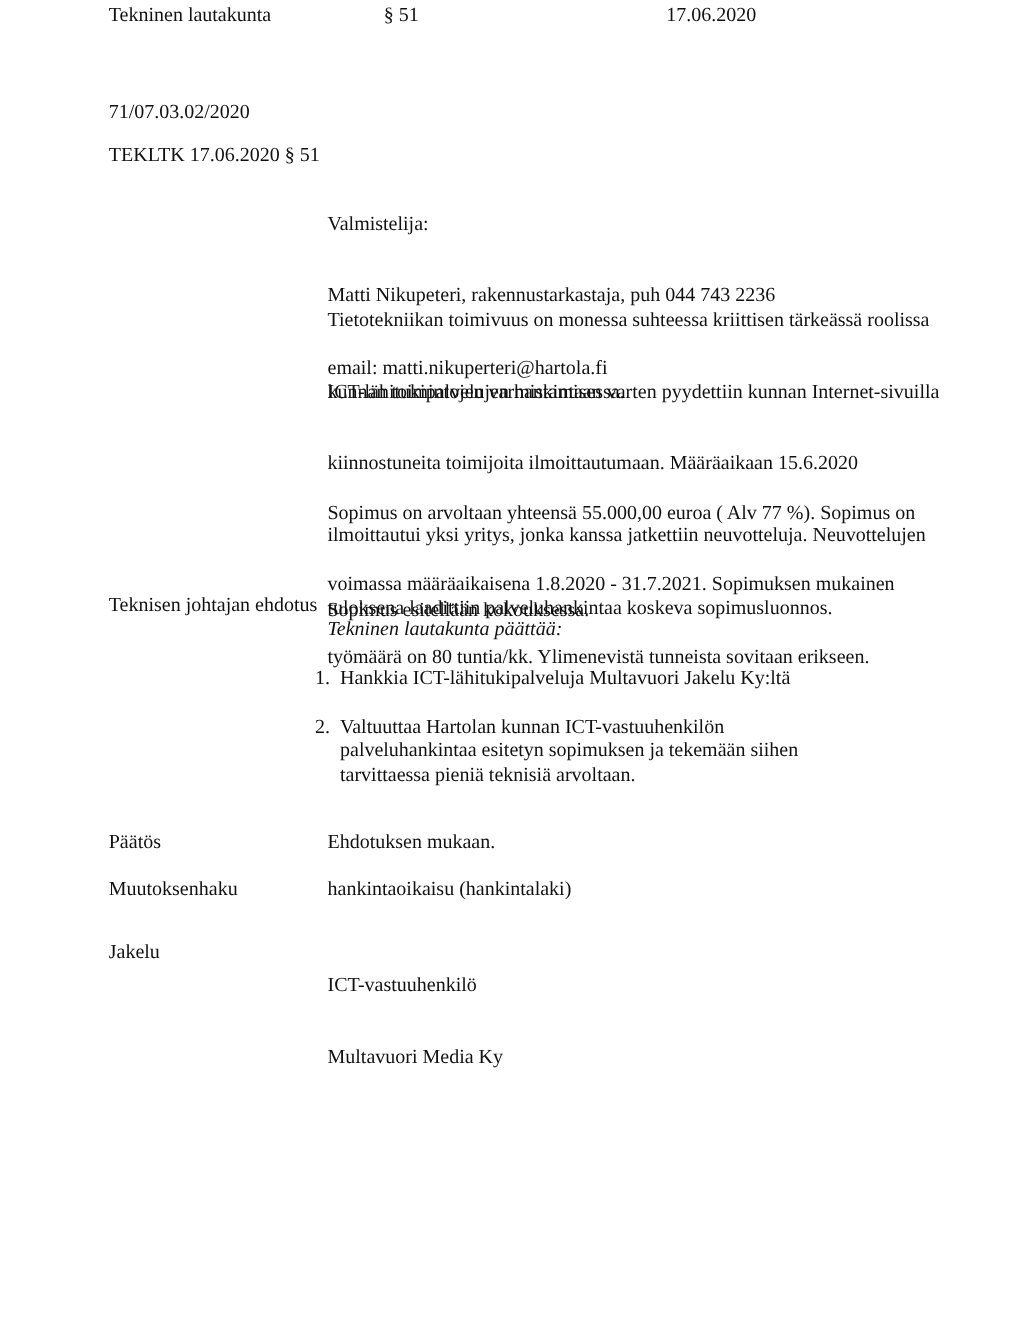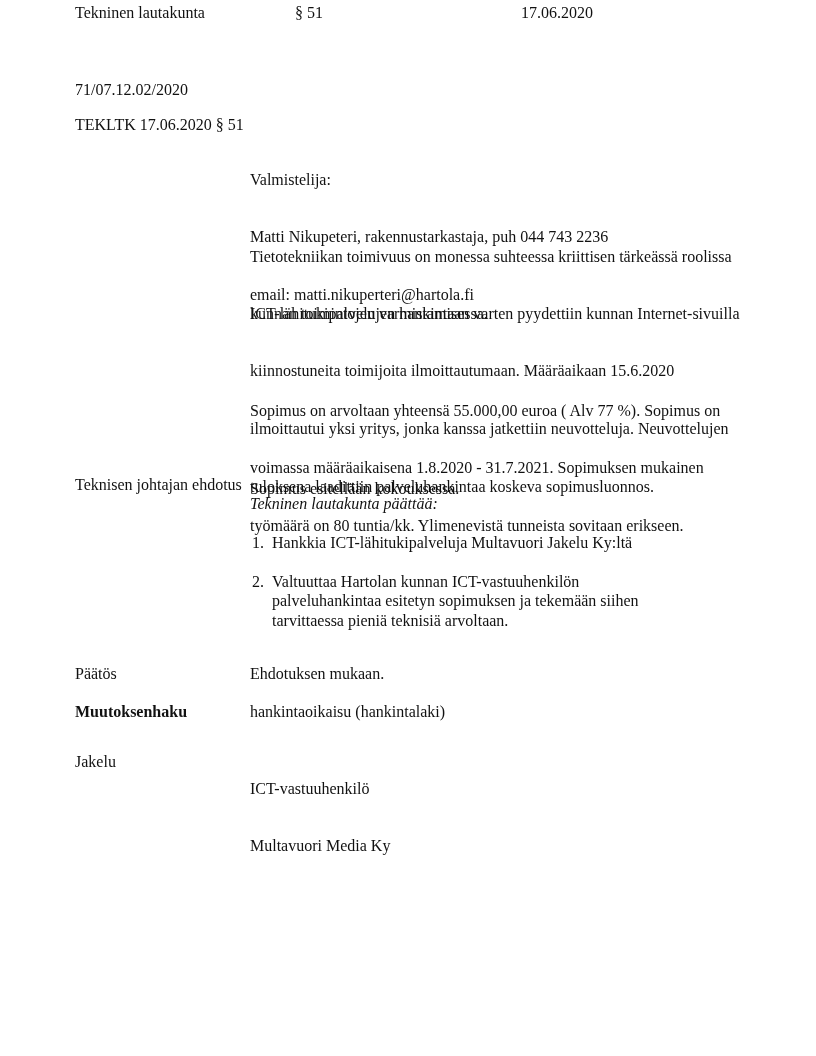--- a/index.html
+++ b/index.html
@@ -14,20 +14,21 @@
     background: #ffffff;
     font-family: "Liberation Serif", "DejaVu Serif", serif;
     font-size: 16px;
     color: #111111;
     overflow: hidden;
   }
   .abs {
     position: absolute;
     white-space: pre;
     line-height: 19.3px;
+    margin-left: 12px;
   }
   .bold {
     font-weight: bold;
   }
   .lineblock div {
     white-space: pre;
     line-height: 19.3px;
   }
   .list-item {
     position: absolute;
@@ -48,21 +49,21 @@
 </head>
 <body>
 
 <div class="page">
 
   <span class="abs" style="left:75px; top:3px;">Tekninen lautakunta</span>
   <span class="abs" style="left:295px; top:3px;">§ 51</span>
   <span class="abs" style="left:521px; top:3px;">17.06.2020</span>
 
 
-  <div class="abs" style="left:75px; top:80px;">71/07.12.02/2020</div>
+  <div class="abs" style="left:75px; top:80px;">71/07.03.02/2020</div>
 
   <div class="abs" style="left:75px; top:115px;">TEKLTK 17.06.2020 § 51</div>
 
   <div class="abs lineblock" style="left:250px; top:131px;">
     <div>Valmistelija:</div>
     <div>Matti Nikupeteri, rakennustarkastaja, puh 044 743 2236</div>
     <div>email: matti.nikuperteri@hartola.fi</div>
   </div>
 
   <div class="abs lineblock" style="left:250px; top:208px;">
@@ -102,21 +103,21 @@
     <span class="item-lines">
       <div>Valtuuttaa Hartolan kunnan ICT-vastuuhenkilön</div>
       <div>palveluhankintaa esitetyn sopimuksen ja tekemään siihen</div>
       <div>tarvittaessa pieniä teknisiä arvoltaan.</div>
     </span>
   </div>
 
   <span class="abs" style="left:75px; top:664px;">Päätös</span>
   <span class="abs" style="left:250px; top:664px;">Ehdotuksen mukaan.</span>
 
-  <span class="abs" style="left:75px; top:702px;font-weight:bold;">Muutoksenhaku</span>
+  <span class="abs" style="left:75px; top:702px;">Muutoksenhaku</span>
   <span class="abs" style="left:250px; top:702px;">hankintaoikaisu (hankintalaki)</span>
 
   <span class="abs" style="left:75px; top:752px;">Jakelu</span>
   <div class="abs lineblock" style="left:250px; top:740px;">
     <div>ICT-vastuuhenkilö</div>
     <div>Multavuori Media Ky</div>
   </div>
 
 </div>
 

